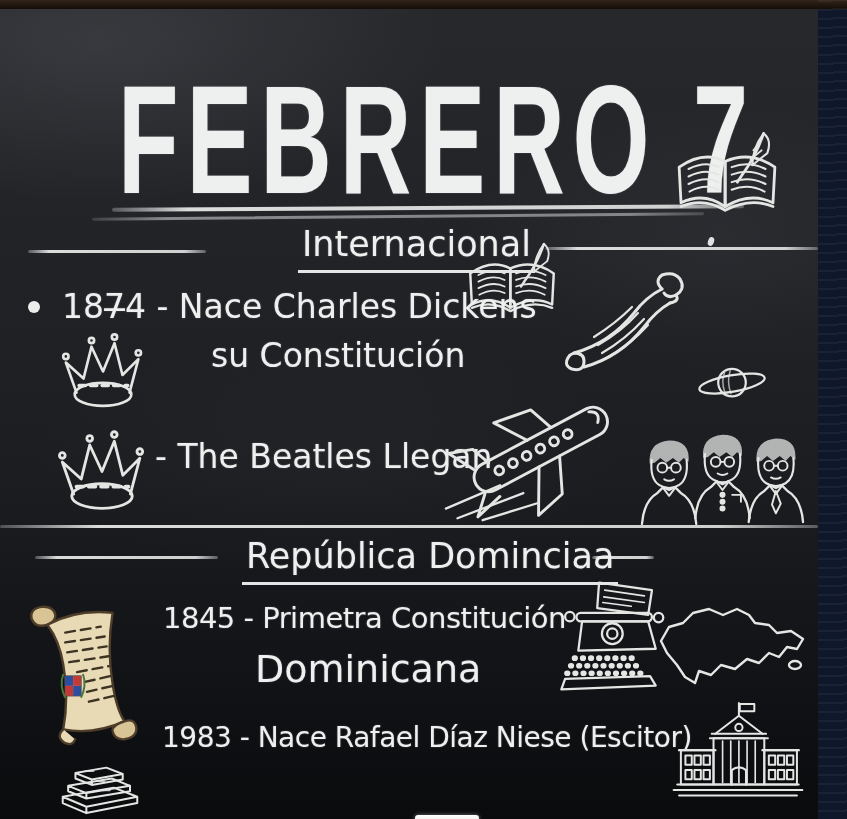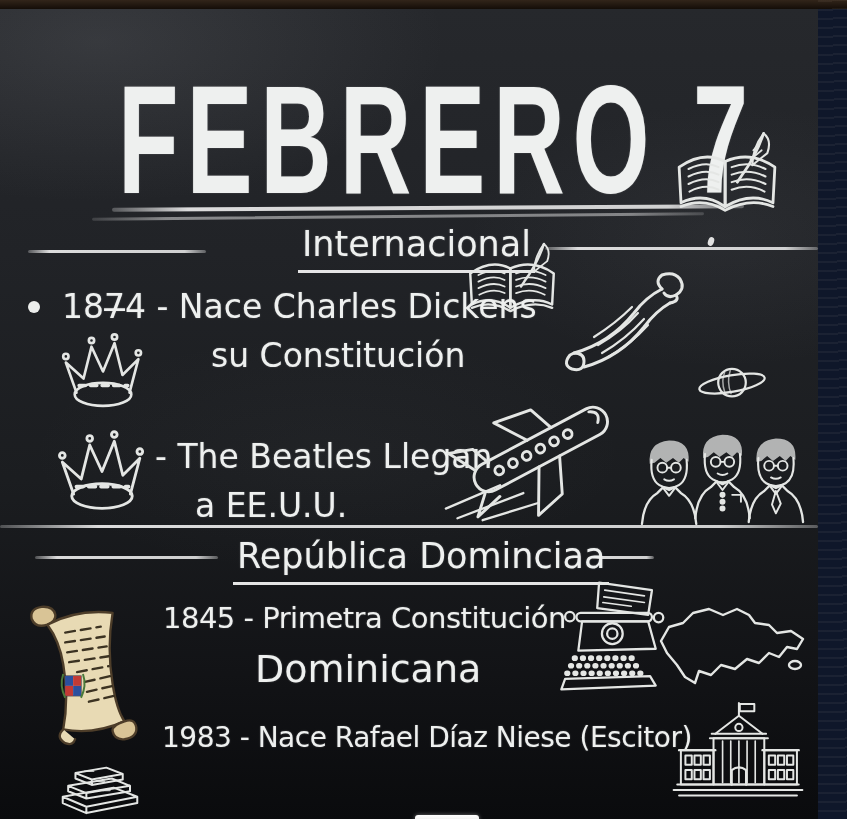--- a/index.html
+++ b/index.html
@@ -28,21 +28,21 @@
   .u1{left:112px;top:197px;width:632px;height:4px;transform:rotate(-.3deg);}
   .u2{left:92px;top:206px;width:612px;height:3px;opacity:.55;transform:rotate(-.5deg);}
   .r-int-left{left:28px;top:241px;width:178px;}
   .r-int-right{left:545px;top:238px;width:273px;}
   .r-div{left:0;top:516px;width:818px;}
   .r-rd-left{left:35px;top:547px;width:183px;}
   .r-rd-right{left:592px;top:547px;width:62px;}
   .section-heading{position:absolute;font-size:35px;white-space:nowrap;
     border-bottom:3px solid rgba(240,240,240,.95);padding:0 4px 6px;}
   .h-int{left:272px;top:215px;margin-left:26px;}
-  .h-rd{left:233px;top:527px;}
+  .h-rd{left:242px;top:527px;}
   .ev{position:absolute;font-size:33px;white-space:nowrap;}
   .bullet{position:absolute;left:28px;top:292px;width:12px;height:12px;border-radius:50%;
     background:#eceeec;}
   .ev1a{left:62px;top:278px;}
   .ev1b{left:195px;top:327px;margin-left:16px;}
   .ev2a{left:155px;top:428px;}
   .ev2b{left:195px;top:477px;}
   .ev3a{left:163px;top:592px;font-size:29px;letter-spacing:-.5px;text-align:center;}
   .ev3b{left:255px;top:638px;font-size:38px;}
   .ev4a{left:162px;top:712px;font-size:28px;letter-spacing:-.5px;}
@@ -134,21 +134,20 @@
         <path d="M25,72 L13,38 L33,56 L42,20 L55,48 L68,16 L77,52 L95,34 L85,72"></path>
         <circle cx="13" cy="31" r="3"></circle>
           <circle cx="42" cy="13" r="3"></circle>
         <circle cx="68" cy="9" r="3"></circle>
           <circle cx="95" cy="27" r="3"></circle>
         <path d="M28,64 L83,64" style="stroke-dasharray:7 6;stroke-width:4"></path>
       </g>
     </svg>
 
     <div class="ev ev2a chalk-text">- The Beatles Llegan</div>
-    <div class="ev ev2b chalk-text">a EE.U.U.</div>
 
     <svg class="icon" style="left:432px;top:362px" width="235" height="155" viewBox="0 0 230 160">
       <g class="s">
         <g transform="rotate(-28 110 80)">
           <rect x="30" y="64" width="152" height="30" rx="15"></rect>
           <path d="M168,68 Q179,73 171,82"></path>
           <circle cx="58" cy="78" r="4.5"></circle>
             <circle cx="74" cy="78" r="4.5"></circle>
           <circle cx="90" cy="78" r="4.5"></circle>
             <circle cx="106" cy="78" r="4.5"></circle>

